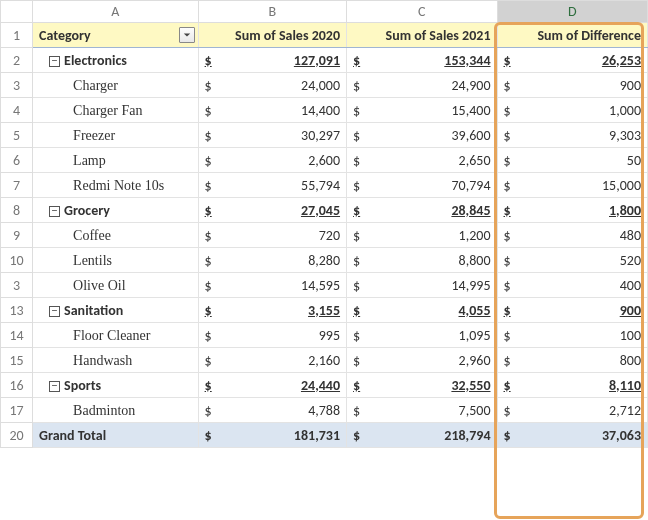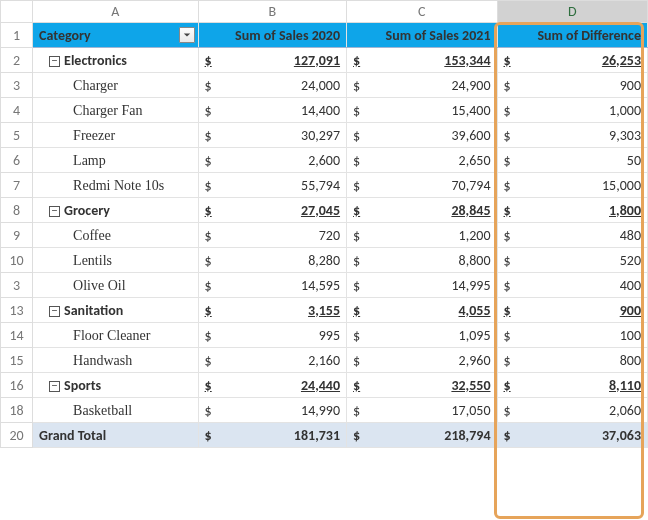--- a/index.html
+++ b/index.html
@@ -38,21 +38,21 @@
   th.colhdr.sel { background: #d2d2d2; color: #2e6e3e; }
   td.rowhdr { width: 32px; height: 25px; }
   td.cell {
     border: 1px solid #e3e3e3;
     height: 25px;
     padding: 0 6px 0 6px;
     vertical-align: middle;
     position: relative;
   }
   tr.header td.cell {
-    background: #0ea5e9;
+    background: #fef9c3;
     font-weight: bold;
     border-bottom: 1px solid #9fb5d3;
   }
   tr.header td.cell.catcell { padding-right: 22px; }
   tr.group td.cell { font-weight: bold; text-decoration: underline; }
   tr.total td.cell {
     background: #dbe5f1;
     font-weight: bold;
     border-top: 1px solid #9fb5d3;
   }
@@ -474,40 +474,40 @@
     </span>
           </td>
       <td class="cell">
     <span class="money">
       <span class="cur">$</span>
       <span class="val">8,110</span>
     </span>
           </td>
     </tr>
     <tr class="item">
-      <td class="rowhdr">18</td>
-      <td class="cell">
-        <span class="indent2">Basketball</span>
-      </td>
-      <td class="cell">
-    <span class="money">
-      <span class="cur">$</span>
-      <span class="val">14,990</span>
-    </span>
-          </td>
-      <td class="cell">
-    <span class="money">
-      <span class="cur">$</span>
-      <span class="val">17,050</span>
-    </span>
-          </td>
-      <td class="cell">
-    <span class="money">
-      <span class="cur">$</span>
-      <span class="val">2,060</span>
+      <td class="rowhdr">17</td>
+      <td class="cell">
+        <span class="indent2">Badminton</span>
+      </td>
+      <td class="cell">
+    <span class="money">
+      <span class="cur">$</span>
+      <span class="val">4,788</span>
+    </span>
+          </td>
+      <td class="cell">
+    <span class="money">
+      <span class="cur">$</span>
+      <span class="val">7,500</span>
+    </span>
+          </td>
+      <td class="cell">
+    <span class="money">
+      <span class="cur">$</span>
+      <span class="val">2,712</span>
     </span>
           </td>
     </tr>
     <tr class="total">
       <td class="rowhdr">20</td>
       <td class="cell">
         <span>Grand Total</span>
       </td>
       <td class="cell">
     <span class="money">

